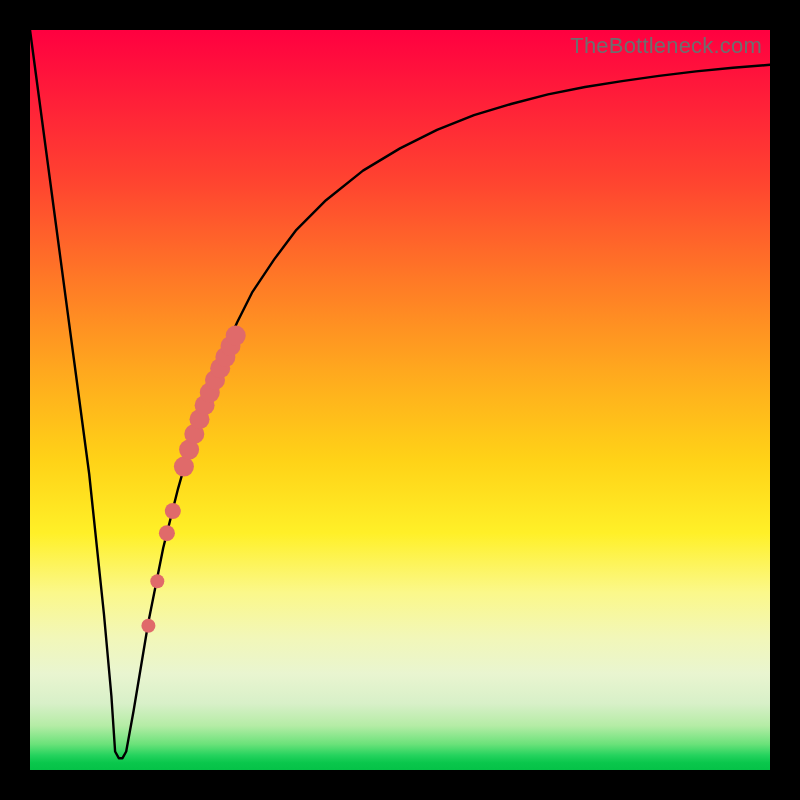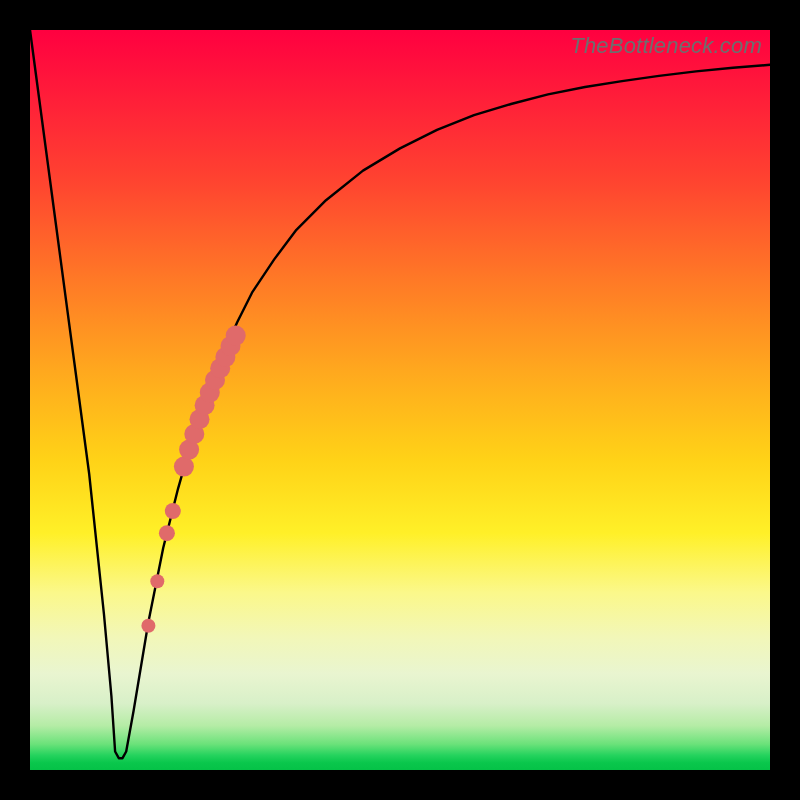--- a/index.html
+++ b/index.html
@@ -9,21 +9,20 @@
     height: 800px;
     overflow: hidden;
     background: #000;
     font-family: Arial, Helvetica, sans-serif;
   }
   .frame {
     position: relative;
     width: 800px;
     height: 708px;
     background: #000;
-    font-style: italic;
   }
   .plot {
     position: absolute;
     left: 30px;
     top: 30px;
     width: 740px;
     height: 740px;
     
     background: linear-gradient(
       to bottom,

